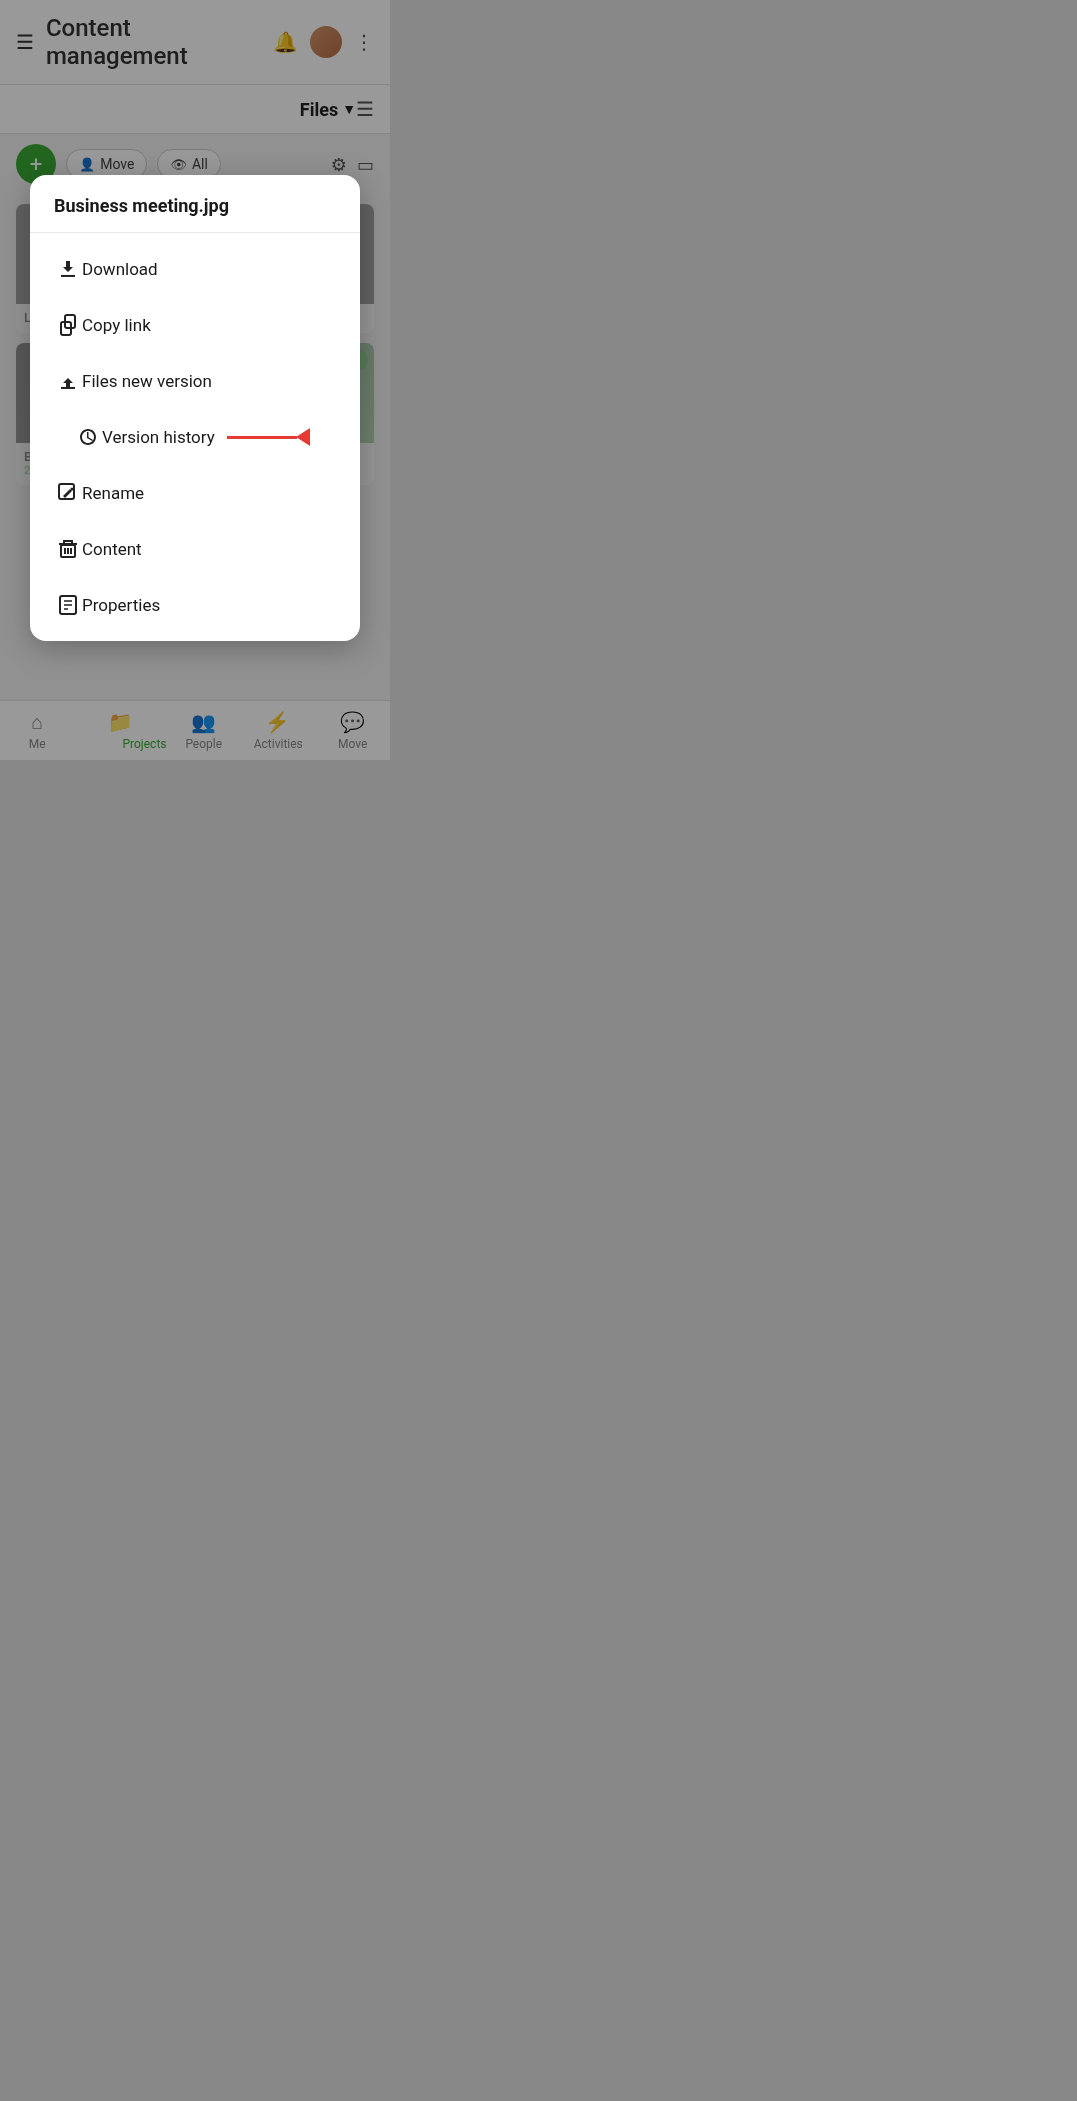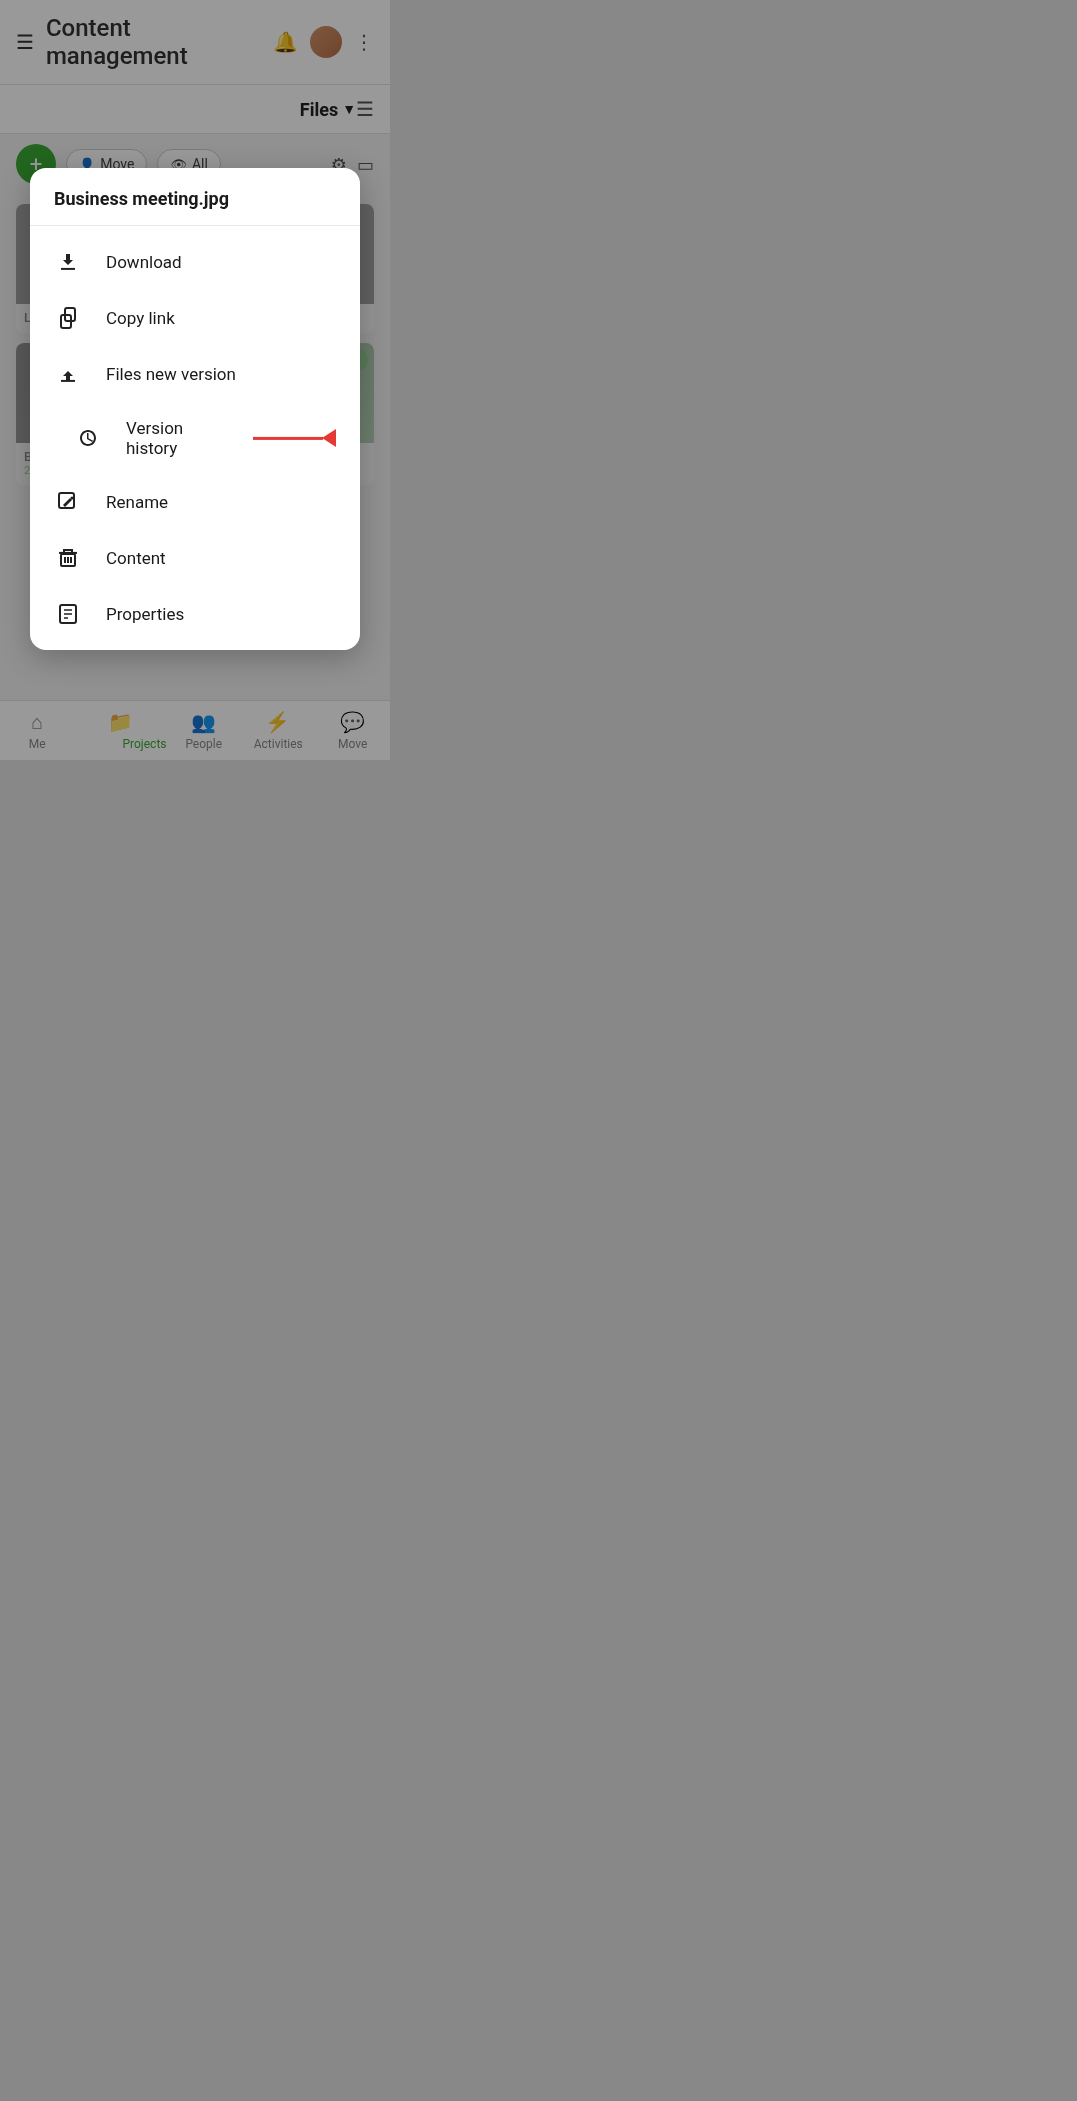--- a/index.html
+++ b/index.html
@@ -207,21 +207,21 @@
     }
     .modal-title {
       font-size: 18px;
       font-weight: 700;
       color: #1a1a1a;
     }
     .menu-list { padding: 8px 0; }
     .menu-item {
       display: flex;
       align-items: center;
-      gap: 24px;
+      gap: 0;
       padding: 16px 24px;
       cursor: pointer;
       transition: background 0.15s;
     }
     .menu-item-icon {
       width: 28px;
       display: flex;
       align-items: center;
       justify-content: center;
       font-size: 22px;

